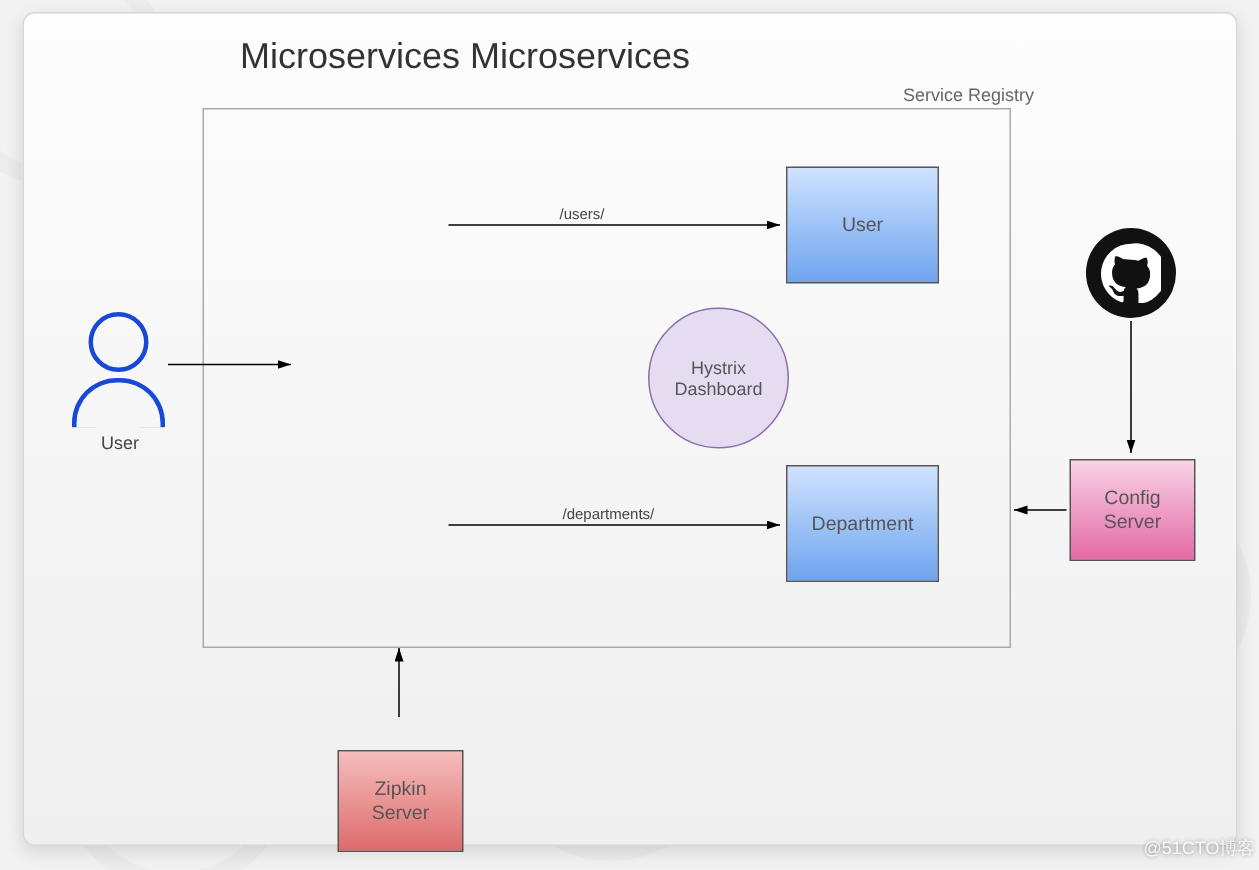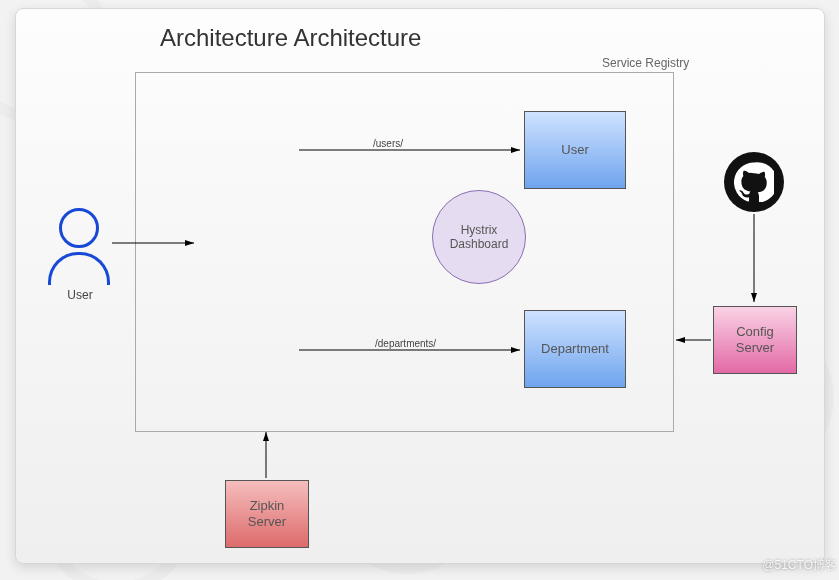--- a/index.html
+++ b/index.html
@@ -6,21 +6,21 @@
   .canvas{position:relative;width:839px;height:580px;}
   .bg-circle{position:absolute;border:12px solid rgba(0,0,0,0.025);border-radius:50%;}
   .frame{position:absolute;left:15px;top:8px;width:808px;height:554px;border:1px solid #d7d7d7;border-radius:8px;box-shadow:0 4px 12px rgba(0,0,0,0.12);background:linear-gradient(#fdfdfd,#efefef);}
   .title{position:absolute;font-size:24px;color:#333;}
   .registry-label{position:absolute;font-size:12px;color:#666;margin-left:24px;}
   .registry-box{position:absolute;border:1px solid #aaa;background:rgba(0,0,0,0);}
   .box{position:absolute;border:1px solid #555;display:flex;align-items:center;justify-content:center;text-align:center;font-size:13px;line-height:1.25;}
   .yellow{background:linear-gradient(#ffeaa0,#f6c23e);}
   .blue{background:linear-gradient(#cfe2ff,#6ea4ee);}
   .purple{position:absolute;border:1px solid #8a6fb0;background:#e6dcf1;border-radius:50%;display:flex;align-items:center;justify-content:center;text-align:center;font-size:12px;}
-  .red{background:linear-gradient(#f6bdbd,#dd6b6b);}
+  .red{background:linear-gradient(#f6bdbd,#dd6b6b);margin-top:20px;}
   .pink{background:linear-gradient(#f9d2e5,#e36aa6);text-align:center;}
   .lbl{position:absolute;font-size:12px;color:#444;text-align:center;}
   .edge-lbl{position:absolute;font-size:10px;color:#444;}
   .user-icon{position:absolute;}
   .user-icon .head{width:34px;height:34px;border:3px solid #1849d6;border-radius:50%;margin:0 auto;}
   .user-icon .body{width:56px;height:30px;border:3px solid #1849d6;border-top:3px solid #1849d6;border-bottom:none;border-radius:30px 30px 0 0;margin-top:4px;}
   .github{position:absolute;width:60px;height:60px;border-radius:50%;background:#111;display:flex;align-items:center;justify-content:center;}
   svg.arrows{position:absolute;left:0;top:0;pointer-events:none;}
   .watermark{position:absolute;right:2px;bottom:6px;font-size:12px;color:rgba(255,255,255,0.85);text-shadow:0 0 3px rgba(0,0,0,0.4);}
 </style>
@@ -31,35 +31,35 @@
 
   <div class="bg-circle" style="width:130px;height:130px;left:-40px;top:-30px"></div>
   <div class="bg-circle" style="width:130px;height:130px;left:140px;top:250px"></div>
   <div class="bg-circle" style="width:130px;height:130px;left:330px;top:420px"></div>
   <div class="bg-circle" style="width:130px;height:130px;left:520px;top:40px"></div>
   <div class="bg-circle" style="width:130px;height:130px;left:680px;top:320px"></div>
   <div class="bg-circle" style="width:130px;height:130px;left:40px;top:440px"></div>
 
   <div class="frame"></div>
 
-  <div class="title" style="left:160px;top:24px">Architecture Architecture</div>
+  <div class="title" style="left:160px;top:24px">Microservices Microservices</div>
 
   <div class="registry-label" style="left:578px;top:56px">Service Registry</div>
   <div class="registry-box" style="left:135px;top:72px;width:537px;height:358px"></div>
 
   <div class="user-icon" style="left:48px;top:208px">
     <div class="head"></div>
     <div class="body"></div>
   </div>
   <div class="lbl" style="left:60px;top:288px;width:40px">User</div>
 
 
   <div class="box blue" style="left:524px;top:111px;width:100px;height:76px">User</div>
 
-  <div class="purple" style="left:432px;top:190px;width:92px;height:92px;white-space:pre-line">Hystrix
+  <div class="purple" style="left:432px;top:205px;width:92px;height:92px;white-space:pre-line">Hystrix
 Dashboard</div>
 
   <div class="box blue" style="left:524px;top:310px;width:100px;height:76px">Department</div>
 
   <div class="box red" style="left:225px;top:480px;width:82px;height:66px;white-space:pre-line">Zipkin
 Server</div>
 
   <div class="box pink" style="left:713px;top:306px;width:82px;height:66px;white-space:pre-line">Config
 Server</div>
 

